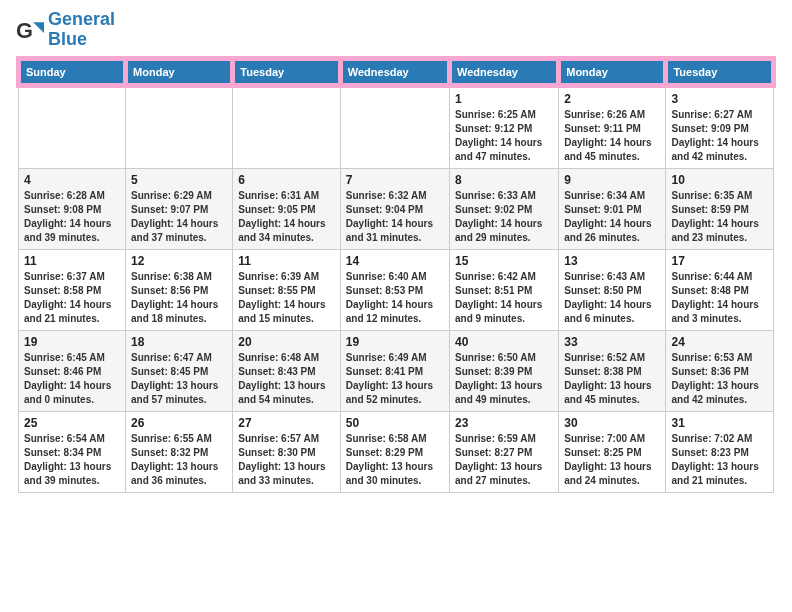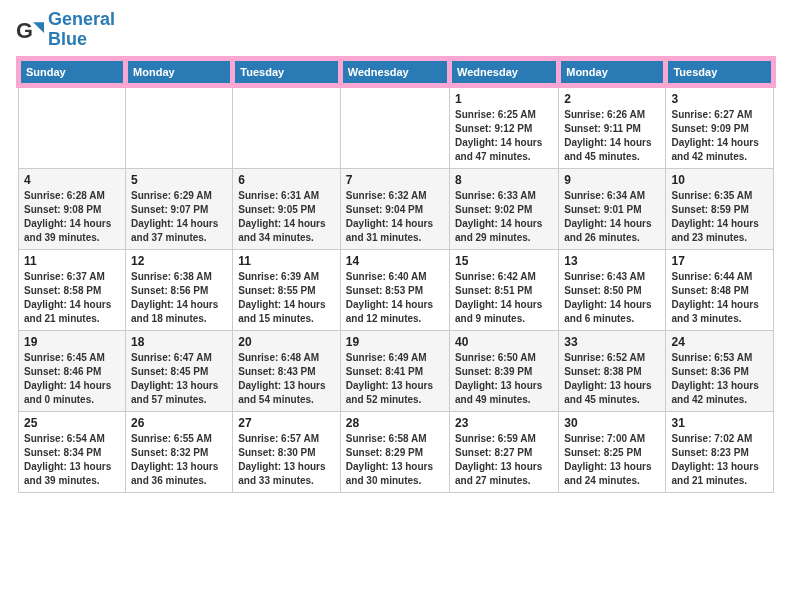--- a/index.html
+++ b/index.html
@@ -247,21 +247,21 @@
           </td>
           <td>
             <div class="day-num">26</div>
             <div class="day-info">Sunrise: 6:55 AM<br>Sunset: 8:32 PM<br>Daylight: 13 hours<br>and 36 minutes.</div>
           </td>
           <td>
             <div class="day-num">27</div>
             <div class="day-info">Sunrise: 6:57 AM<br>Sunset: 8:30 PM<br>Daylight: 13 hours<br>and 33 minutes.</div>
           </td>
           <td>
-            <div class="day-num">28</div>
+            <div class="day-num">50</div>
             <div class="day-info">Sunrise: 6:58 AM<br>Sunset: 8:29 PM<br>Daylight: 13 hours<br>and 30 minutes.</div>
           </td>
           <td>
             <div class="day-num">23</div>
             <div class="day-info">Sunrise: 6:59 AM<br>Sunset: 8:27 PM<br>Daylight: 13 hours<br>and 27 minutes.</div>
           </td>
           <td>
             <div class="day-num">30</div>
             <div class="day-info">Sunrise: 7:00 AM<br>Sunset: 8:25 PM<br>Daylight: 13 hours<br>and 24 minutes.</div>
           </td>

